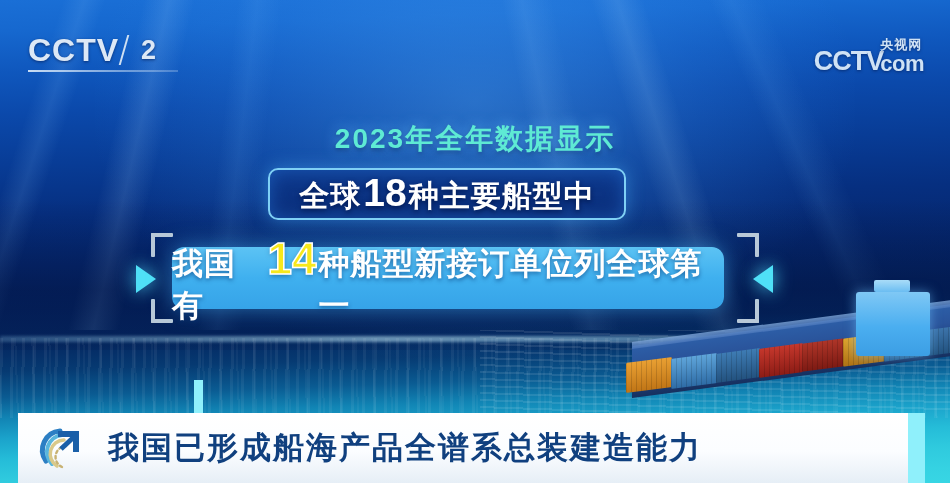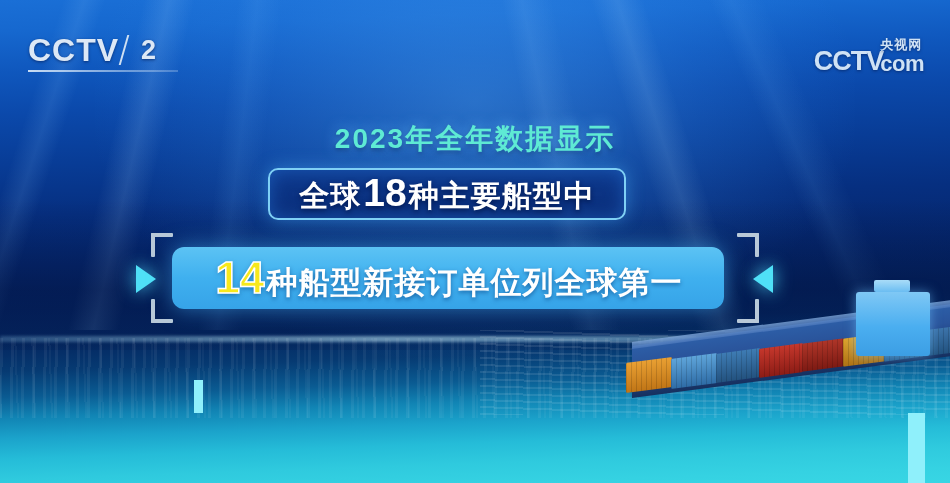--- a/index.html
+++ b/index.html
@@ -320,22 +320,36 @@
     <span class="h h1"></span>
       <span class="v v1"></span>
     <span class="h h2"></span>
       <span class="v v2"></span>
   </div>
   <div class="tri tri-l"></div>
   <div class="tri tri-r"></div>
 
   <div class="box14">
     <div class="txt">
+      <span>我国有</span>
       <span class="num">14</span>
       <span>种船型新接订单位列全球第一</span>
     </div>
   </div>
 
   <div class="tab-accent"></div>
 
+  <div class="banner">
+    <span class="banner-icon">
+      <svg viewBox="0 0 54 54" width="54" height="54" aria-hidden="true">
+        <path d="M10 40 A19 19 0 0 1 24 10" fill="none" stroke="#2c7fc4" stroke-width="5" stroke-linecap="round"></path>
+        <path d="M16 43 A17 17 0 0 1 26 14" fill="none" stroke="#59b6dd" stroke-width="4" stroke-linecap="round"></path>
+        <path d="M21 45 A14 14 0 0 1 28 19" fill="none" stroke="#d9c98a" stroke-width="3.5" stroke-linecap="round"></path>
+        <path d="M26 46 A11 11 0 0 1 30 25" fill="none" stroke="#c8b273" stroke-width="2.4" stroke-linecap="round" stroke-dasharray="2.5 3"></path>
+        <path d="M22 13 L40 13 L40 31" fill="none" stroke="#1a5fa8" stroke-width="6" stroke-linejoin="miter"></path>
+        <path d="M25 28 L40 14" fill="none" stroke="#1a5fa8" stroke-width="5"></path>
+      </svg>
+    </span>
+    <span class="banner-title">我国已形成船海产品全谱系总装建造能力</span>
+  </div>
   <div class="banner-accent"></div>
 
 </div>
 
 </body></html>

